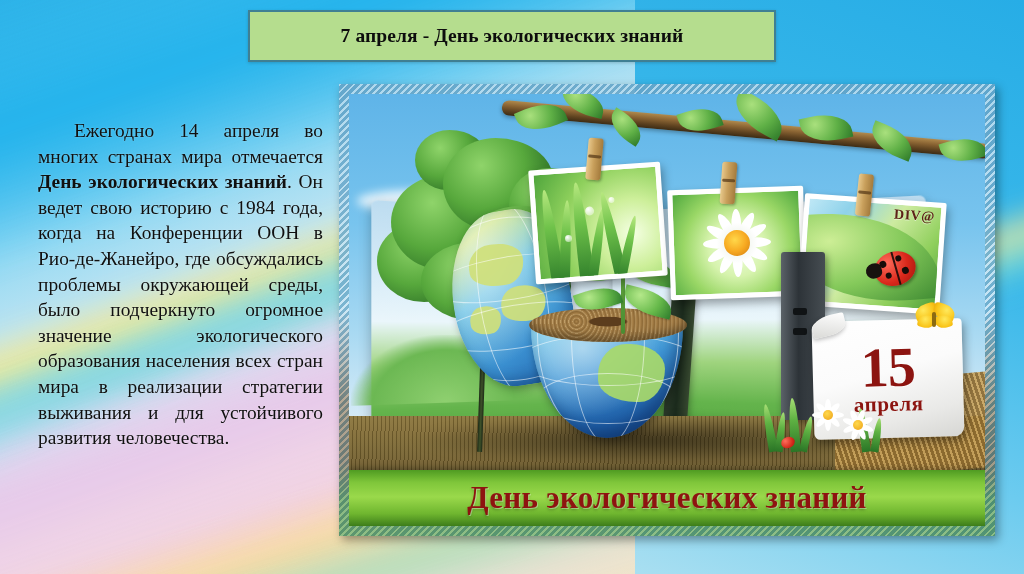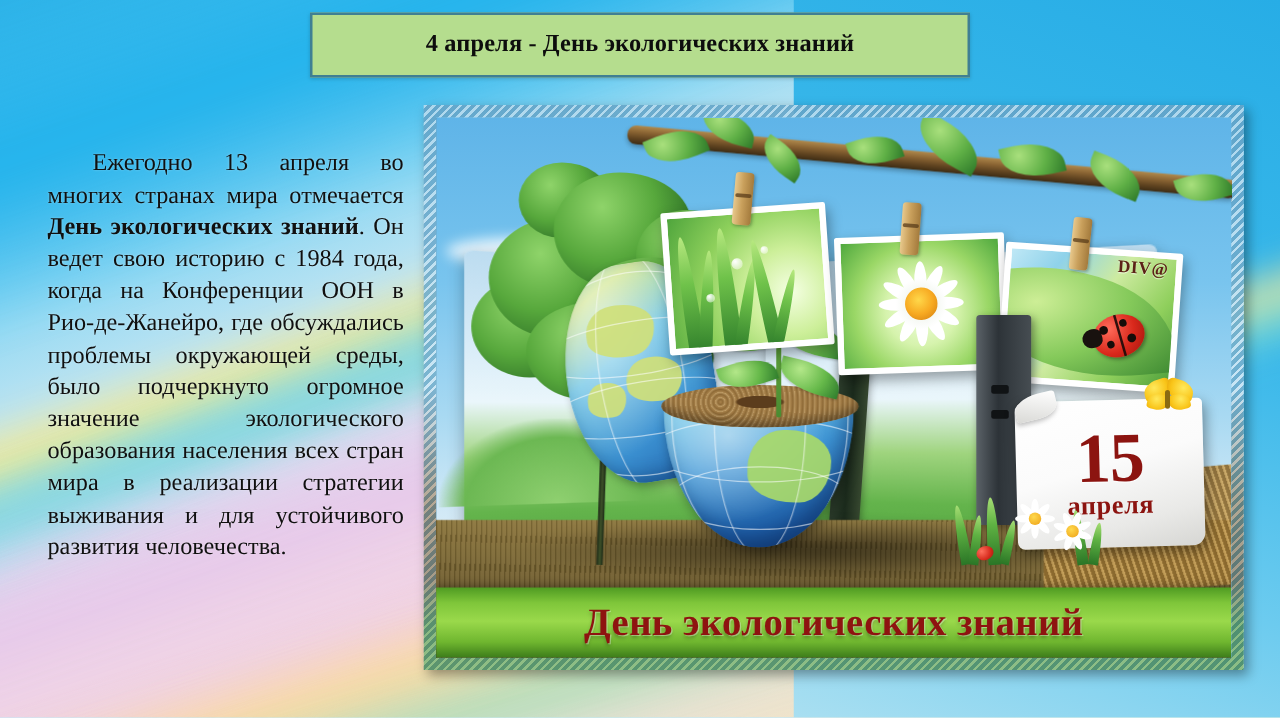--- a/index.html
+++ b/index.html
@@ -375,25 +375,25 @@
   <div class="bg-band band-teal"></div>
   <div class="bg-band band-pink"></div>
   <div class="bg-band band-cyan-left"></div>
   <div class="bg-band band-gold-low"></div>
   <div class="bg-band band-green-low"></div>
   <div class="bg-right-blue"></div>
   <div class="bg-right-ray"></div>
 </div>
 
 <div id="title-banner">
-  <span class="txt">4 апреля - День экологических знаний</span>
+  <span class="txt">7 апреля - День экологических знаний</span>
 </div>
 
 <div id="body-text">
-  <span>Ежегодно 13 апреля во многих странах мира отмечается </span><b>День экологических знаний</b><span>. Он ведет свою историю с 1984 года, когда на Конференции ООН в Рио-де-Жанейро, где обсуждались проблемы окружающей среды, было подчеркнуто огромное значение экологического образования населения всех стран мира в реализации стратегии выживания и для устойчивого развития человечества.</span>
+  <span>Ежегодно 14 апреля во многих странах мира отмечается </span><b>День экологических знаний</b><span>. Он ведет свою историю с 1984 года, когда на Конференции ООН в Рио-де-Жанейро, где обсуждались проблемы окружающей среды, было подчеркнуто огромное значение экологического образования населения всех стран мира в реализации стратегии выживания и для устойчивого развития человечества.</span>
 </div>
 
 <div id="picture-frame">
   <div id="frame-tint"></div>
 
   <div id="frame-inner">
 
     <div class="sky"></div>
     <div class="cloud c1"></div>
     <div class="cloud c4"></div>

